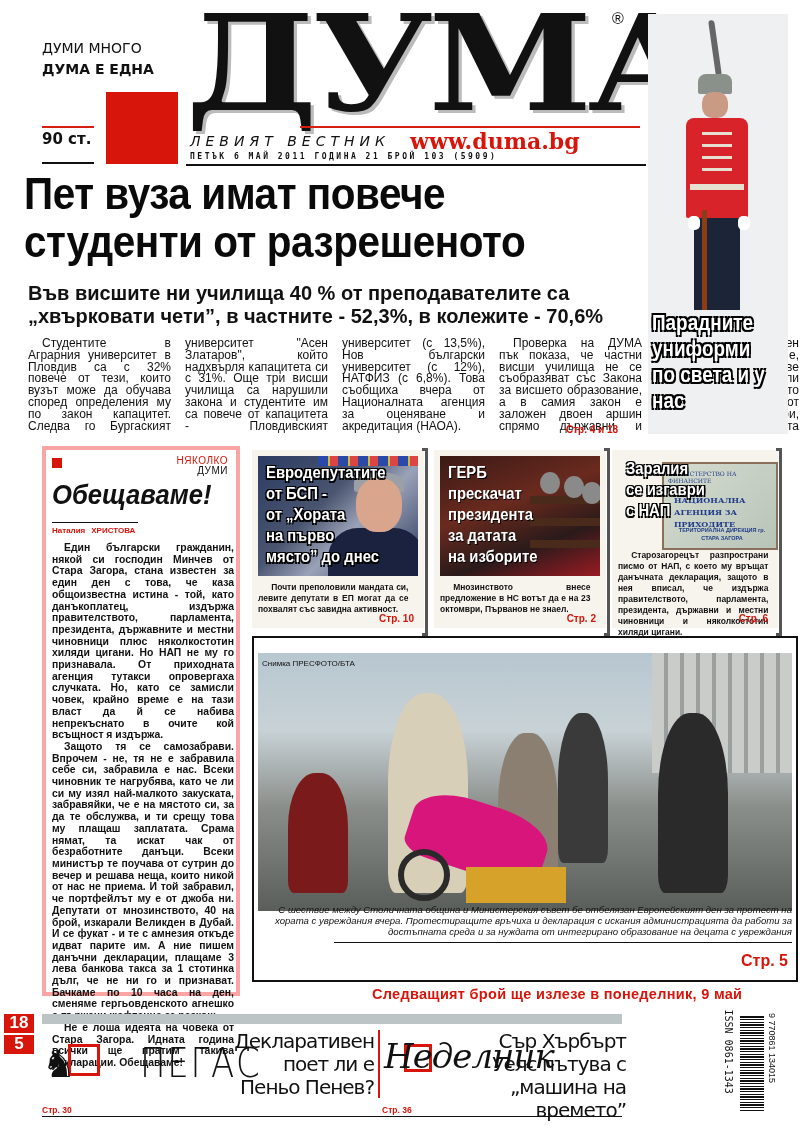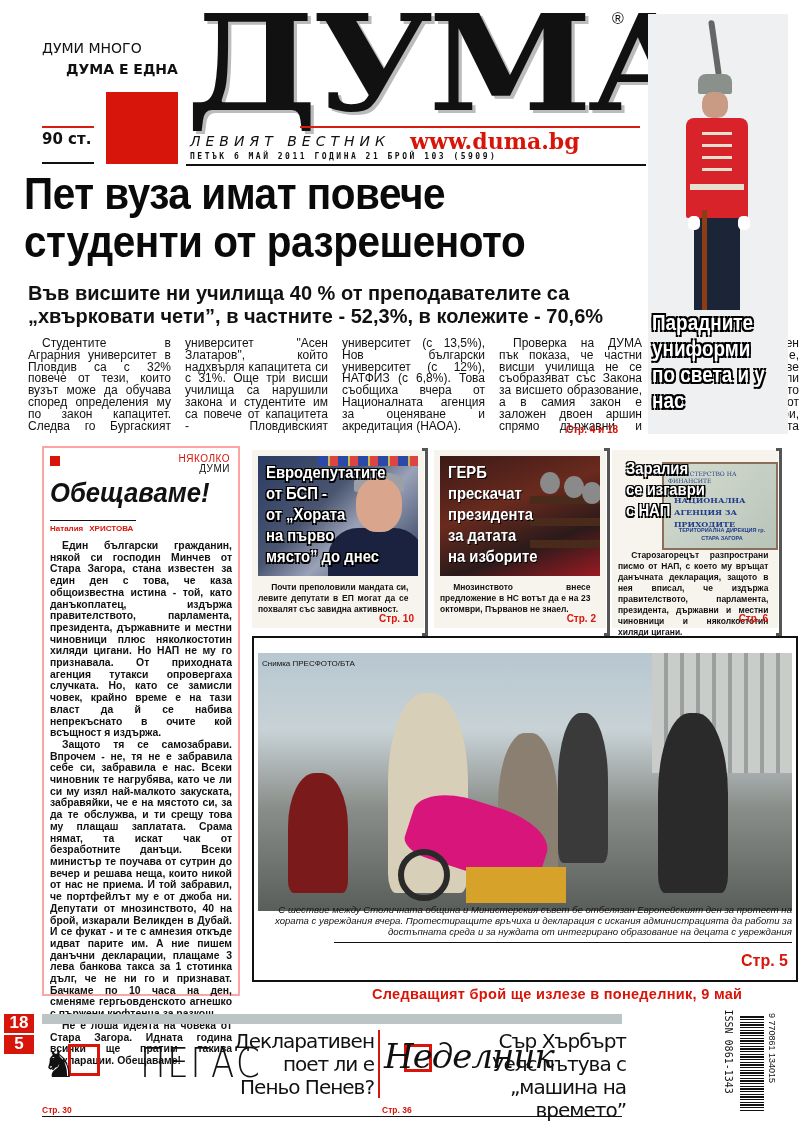--- a/index.html
+++ b/index.html
@@ -1,21 +1,21 @@
 <!DOCTYPE html>
 <html><head>
 <meta charset="utf-8">
 <style>
   * { box-sizing: border-box; margin: 0; padding: 0; }
   html, body { width: 808px; height: 1134px; background: #ffffff; overflow: hidden; }
   body { position: relative; font-family: "Liberation Sans", sans-serif; color: #111; }
 
   
   .tagline { position: absolute; left: 42px; top: 38px; width: 140px; font-family: "DejaVu Sans", sans-serif; font-size: 14px; line-height: 21px; color: #111; }
-  .tagline .l2 { font-weight: bold; margin-left: 24px; }
+  .tagline .l2 { font-weight: bold; }
   .price-rule-top { position: absolute; left: 42px; top: 126px; width: 52px; height: 2px; background: #d81e10; }
   .price { position: absolute; left: 42px; top: 130px; font-weight: bold; font-size: 15px; font-family: "DejaVu Sans", sans-serif; }
   .price-rule-bot { position: absolute; left: 42px; top: 162px; width: 52px; height: 2px; background: #111; }
   .red-square { position: absolute; left: 106px; top: 92px; width: 72px; height: 72px; background: #d8150a; }
   .logo { position: absolute; left: 186px; top: 2px; font-family: "DejaVu Serif", serif; font-weight: bold; font-size: 132px; line-height: 124px; letter-spacing: -4px; color: #111; text-shadow: 3px 3px 0 #bbb; transform: scaleX(1.12); transform-origin: left top; }
   .reg { position: absolute; left: 612px; top: 10px; font-size: 16px; }
   .logo-rule-red { position: absolute; left: 300px; top: 126px; width: 340px; height: 2px; background: #d81e10; }
   .subtitle { position: absolute; left: 190px; top: 133px; font-family: "DejaVu Sans", sans-serif; font-size: 14px; letter-spacing: 5px; color: #111; font-style: italic; }
   .site { position: absolute; left: 410px; top: 128px; font-family: "DejaVu Serif", serif; font-weight: bold; font-size: 22px; color: #d8150a; }
   .issue { position: absolute; left: 190px; top: 152px; font-family: "DejaVu Sans Mono", monospace; font-size: 8px; font-weight: bold; letter-spacing: 2.5px; color: #111; white-space: nowrap; }
@@ -37,21 +37,21 @@
   .guard .coat { position: absolute; left: 8px; top: 98px; width: 62px; height: 100px; background: #d8232a; border-radius: 8px 8px 2px 2px; }
   .guard .braid { position: absolute; left: 24px; width: 30px; height: 3px; background: #e6e0d0; }
   .guard .belt { position: absolute; left: 12px; top: 164px; width: 54px; height: 6px; background: #e6e0d0; }
   .guard .legs { position: absolute; left: 16px; top: 198px; width: 46px; height: 92px; background: #1c2438; }
   .guard .rifle { position: absolute; left: 24px; top: 190px; width: 5px; height: 100px; background: #8b3d16; }
   .guard .glove { position: absolute; width: 12px; height: 14px; background: #fff; border-radius: 5px; }
   .guard-title { position: absolute; left: 4px; top: 296px; width: 134px; font-weight: bold; font-size: 22px; line-height: 26px; color: #fff; text-shadow: -2px -2px 0 #000, 2px -2px 0 #000, -2px 2px 0 #000, 2px 2px 0 #000; transform: scaleX(0.86); transform-origin: left top; }
   .guard-page { position: absolute; left: 88px; top: 390px; font-size: 10px; font-weight: bold; color: #d8150a; margin-top: 40px; }
 
   
-  .opinion { position: absolute; left: 42px; top: 446px; width: 198px; height: 550px; border: 2px solid #fca5a5; padding: 8px 8px 0 8px; }
+  .opinion { position: absolute; left: 42px; top: 446px; width: 198px; height: 550px; border: 4px solid #fca5a5; padding: 8px 8px 0 8px; }
   .op-square { position: absolute; left: 6px; top: 8px; width: 10px; height: 10px; background: #d8150a; }
   .op-kicker { position: absolute; right: 8px; top: 6px; text-align: right; font-size: 10px; line-height: 10px; letter-spacing: 0.5px; }
   .op-kicker .k1 { color: #d8150a; }
   .op-kicker .k2 { color: #111; }
   .op-title { position: absolute; left: 6px; top: 30px; font-weight: bold; font-style: italic; font-size: 27px; color: #111; transform: scaleX(0.95); transform-origin: left top; white-space: nowrap; }
   .op-rule { position: absolute; left: 6px; top: 72px; width: 86px; height: 1px; background: #111; }
   .op-author { position: absolute; left: 6px; top: 76px; font-size: 8px; font-weight: bold; color: #d8150a; }
   .op-author .last { margin-left: 6px; }
   .op-body { position: absolute; left: 6px; top: 92px; width: 182px; font-size: 10.4px; line-height: 11.7px; font-weight: bold; text-align: justify; color: #111; }
   .op-body p { text-indent: 12px; }

